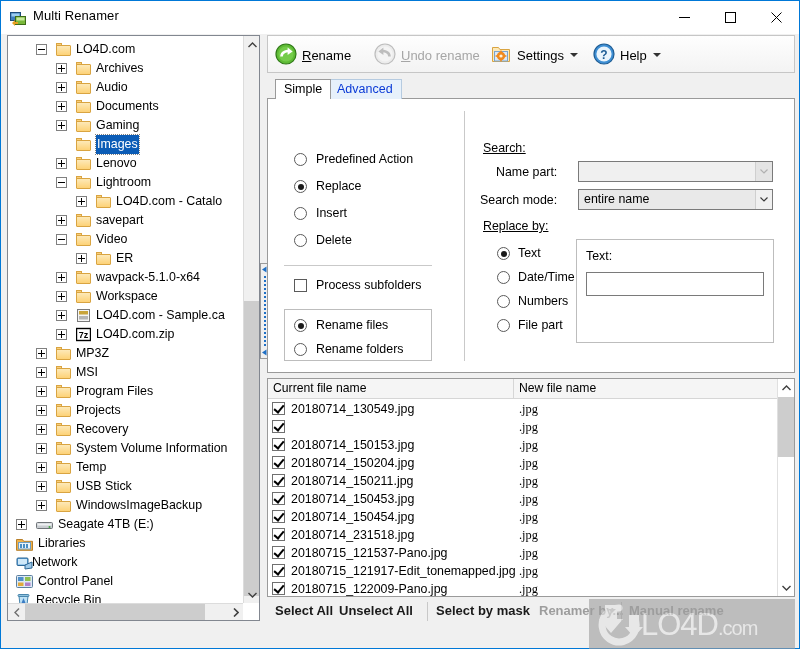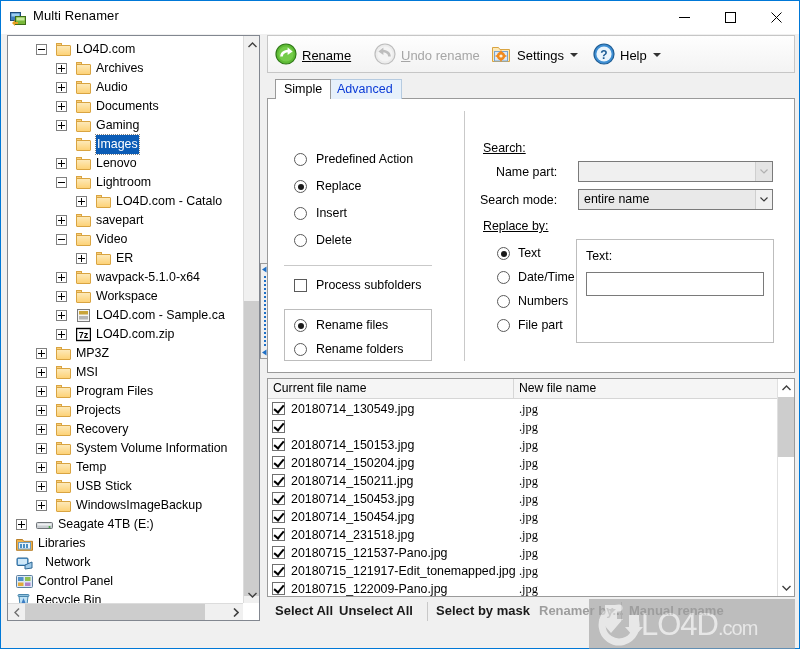--- a/index.html
+++ b/index.html
@@ -607,21 +607,21 @@
               <rect x="10" y="8" width="2" height="4" fill="#4a8fc4"></rect>
             </svg></span>
           <span class="tlabel" style="left: 30px;">Libraries</span>
         </div>
         <div class="trow" style="position: absolute; left: 0px; right: 0px; top: 517px;">
           <span class="ico16" style="left: 8px;"><svg width="17" height="15" viewBox="0 0 17 15">
               <rect x="1" y="3" width="11" height="7.5" rx="1" fill="#5ba3dc" stroke="#2c6795"></rect>
               <rect x="2" y="4" width="9" height="5.5" fill="#cfe8f8"></rect>
               <path d="M9 10 L16 7 L16 13 L9 14 Z" fill="#9ec9e8" stroke="#2c6795"></path>
             </svg></span>
-          <span class="tlabel" style="left: 37px;">Network</span>
+          <span class="tlabel" style="left: 24px;">Network</span>
         </div>
         <div class="trow" style="position: absolute; left: 0px; right: 0px; top: 536px;">
           <span class="ico16" style="left: 8px;"><svg width="17" height="15" viewBox="0 0 17 15">
               <rect x="0.5" y="1.5" width="16" height="12" rx="1" fill="#dce9f5" stroke="#5c7f9e"></rect>
               <rect x="2" y="3" width="5.5" height="4" fill="#4f8fc9"></rect>
               <rect x="9" y="3" width="5.5" height="4" fill="#8fbf4f"></rect>
               <rect x="2" y="8.5" width="5.5" height="3.5" fill="#e0a93c"></rect>
               <rect x="9" y="8.5" width="5.5" height="3.5" fill="#b07fc9"></rect>
             </svg></span>
           <span class="tlabel" style="left: 30px;">Control Panel</span>
@@ -673,21 +673,21 @@
       </svg>
     <svg style="position:absolute;left:0px;bottom:2px;" width="7" height="7" viewBox="0 0 7 7">
         <path d="M5.5 0.5 L1 3.5 L5.5 6.5 Z" fill="#1f6fc4"></path>
       </svg>
   </div>
 
   <div id="rightpane">
 
     <div id="toolbar">
 
-      <div class="tbitem" style="left:7px;text-decoration:underline;">
+      <div class="tbitem" style="left:7px;">
         <span>
           <svg width="22" height="22" viewBox="0 0 22 22">
             <circle cx="11" cy="11" r="10" fill="#5ebb35" stroke="#2f7a16" stroke-width="1.2"></circle>
             <circle cx="11" cy="11" r="7.6" fill="#74cc4a"></circle>
             <path d="M6.5 13.5 C6.5 8.8 12 7.6 14.6 8.2" stroke="#fff" stroke-width="2.6" fill="none"></path>
             <path d="M12.6 4.6 L17.6 8.6 L12.6 12.1 Z" fill="#fff"></path>
           </svg>
         </span>
         <span class="lbl"><u>R</u>ename</span>
       </div>

